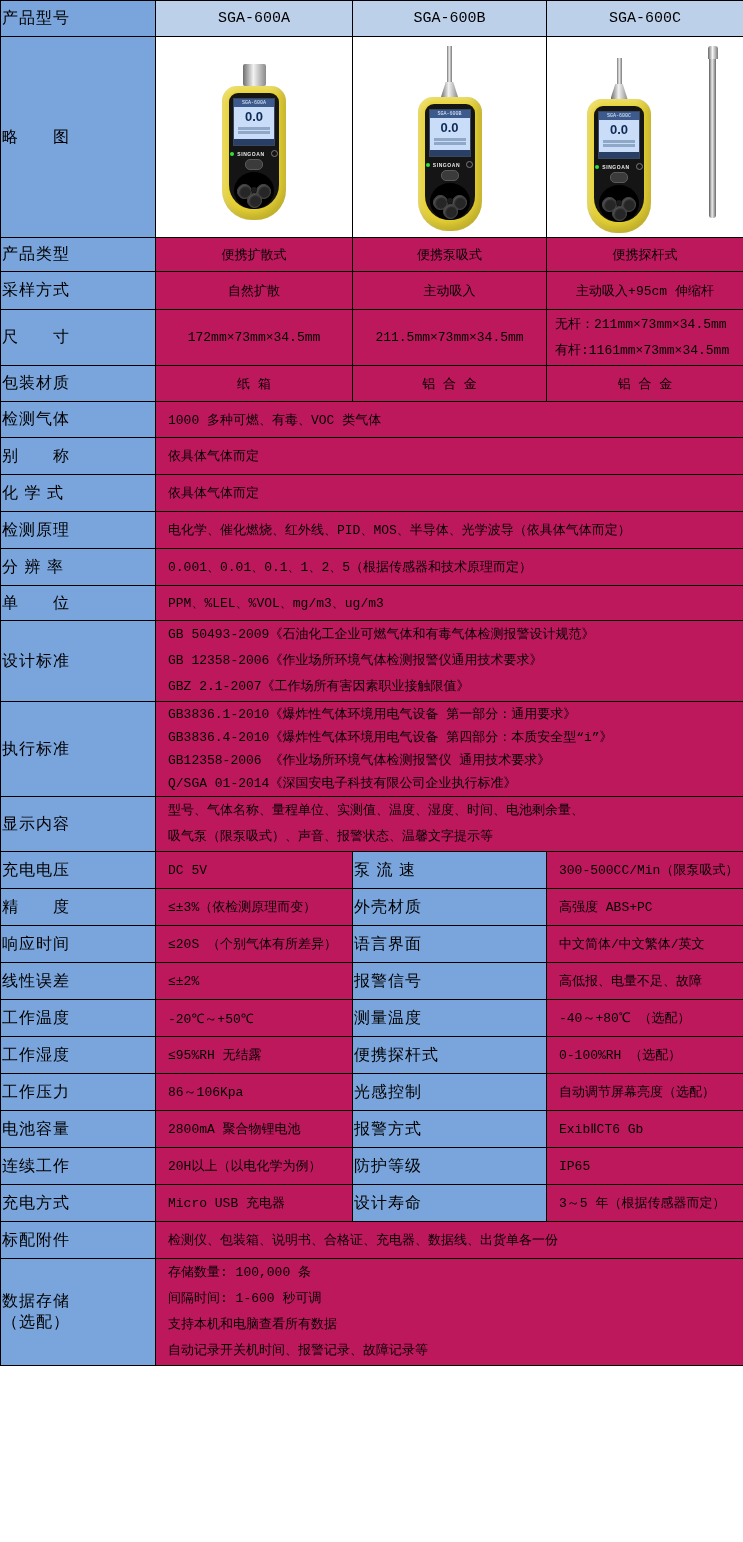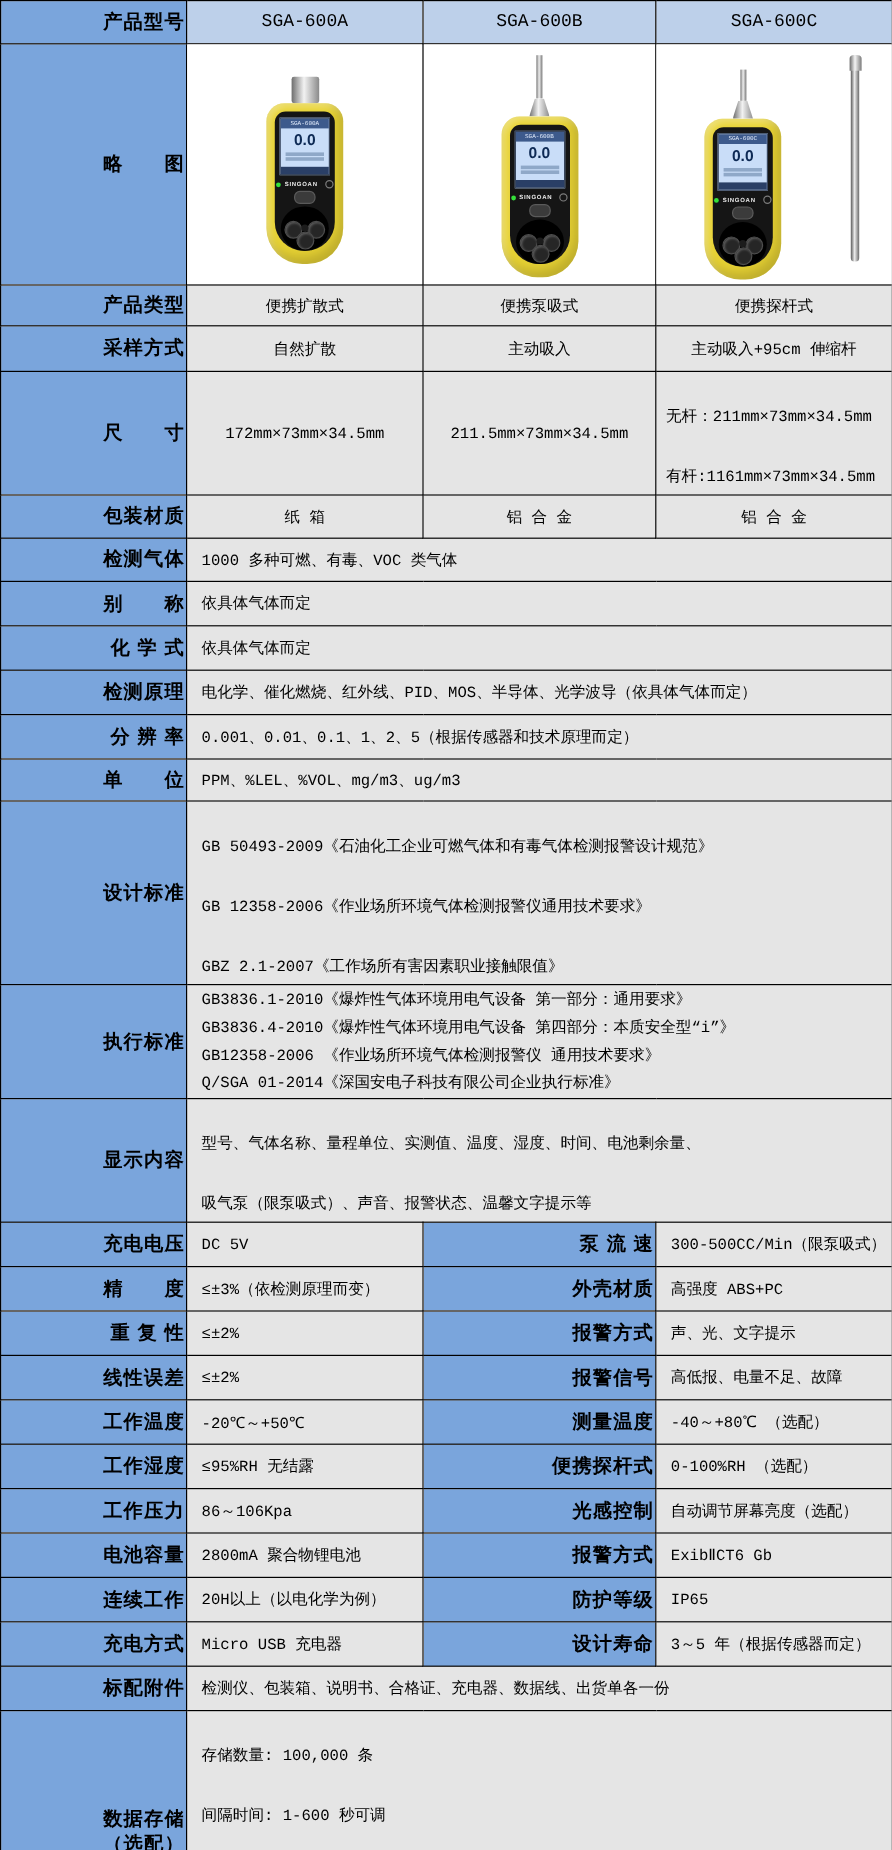--- a/index.html
+++ b/index.html
@@ -1,25 +1,25 @@
 <!DOCTYPE html>
 <html><head>
 <meta charset="utf-8">
 <style>
   html,body{margin:0;padding:0;background:#fff;}
   body{width:743px;font-family:"Liberation Sans","DejaVu Sans",sans-serif;color:#000;}
   table{border-collapse:collapse;table-layout:fixed;width:743px;}
   td{border:1px solid #000;font-size:13px;overflow:hidden;vertical-align:middle;}
-  .lbl{background:#7aa5dc;font-weight:bold;text-align:right;font-size:16px;letter-spacing:1px;}
+  .lbl{background:#7aa5dc;font-weight:normal;text-align:left;font-size:16px;letter-spacing:1px;}
   .hval{background:#bdd0ea;text-align:center;font-size:15px;
         font-family:"Liberation Mono","DejaVu Sans Mono",monospace;}
-  .val{background:#e5e5e5;font-family:"Liberation Mono","DejaVu Sans Mono",monospace;}
+  .val{background:#be185d;font-family:"Liberation Mono","DejaVu Sans Mono",monospace;}
   .c{text-align:center;}
   .l{text-align:left;padding-left:12px;padding-right:4px;}
-  .lines div{line-height:26px;margin-top:24px;}
+  .lines div{line-height:26px;}
   .lines-tight div{line-height:23px;}
   .img-cell{background:#fff;position:relative;}
   
   .devwrap{position:relative;height:198px;display:flex;justify-content:center;align-items:flex-start;}
   .dev{display:flex;flex-direction:column;align-items:center;}
   .cap{width:23px;height:22px;background:linear-gradient(90deg,#6e6e6e,#f2f2f2 45%,#8a8a8a);border-radius:2px;}
   .probe{width:5px;background:linear-gradient(90deg,#777,#eee 45%,#777);}
   .cone{width:17px;height:15px;background:linear-gradient(90deg,#6e6e6e,#f2f2f2 45%,#8a8a8a);
         clip-path:polygon(28% 0,72% 0,100% 100%,0 100%);}
   .shell{width:64px;height:134px;background:#e8d334;border-radius:15px 15px 30px 30px;
@@ -252,24 +252,24 @@
     <td class="lbl">泵 流 速</td>
     <td class="val l">300-500CC/Min（限泵吸式）</td>
   </tr>
   <tr style="height:37px">
     <td class="lbl">精　　度</td>
     <td class="val l">≤±3%（依检测原理而变）</td>
     <td class="lbl">外壳材质</td>
     <td class="val l">高强度 ABS+PC</td>
   </tr>
   <tr style="height:37px">
-    <td class="lbl">重 复 性</td>
-    <td class="val l">≤±2%</td>
-    <td class="lbl">报警方式</td>
-    <td class="val l">声、光、文字提示</td>
+    <td class="lbl">响应时间</td>
+    <td class="val l">≤20S （个别气体有所差异）</td>
+    <td class="lbl">语言界面</td>
+    <td class="val l">中文简体/中文繁体/英文</td>
   </tr>
   <tr style="height:37px">
     <td class="lbl">线性误差</td>
     <td class="val l">≤±2%</td>
     <td class="lbl">报警信号</td>
     <td class="val l">高低报、电量不足、故障</td>
   </tr>
   <tr style="height:37px">
     <td class="lbl">工作温度</td>
     <td class="val l">-20℃～+50℃</td>

